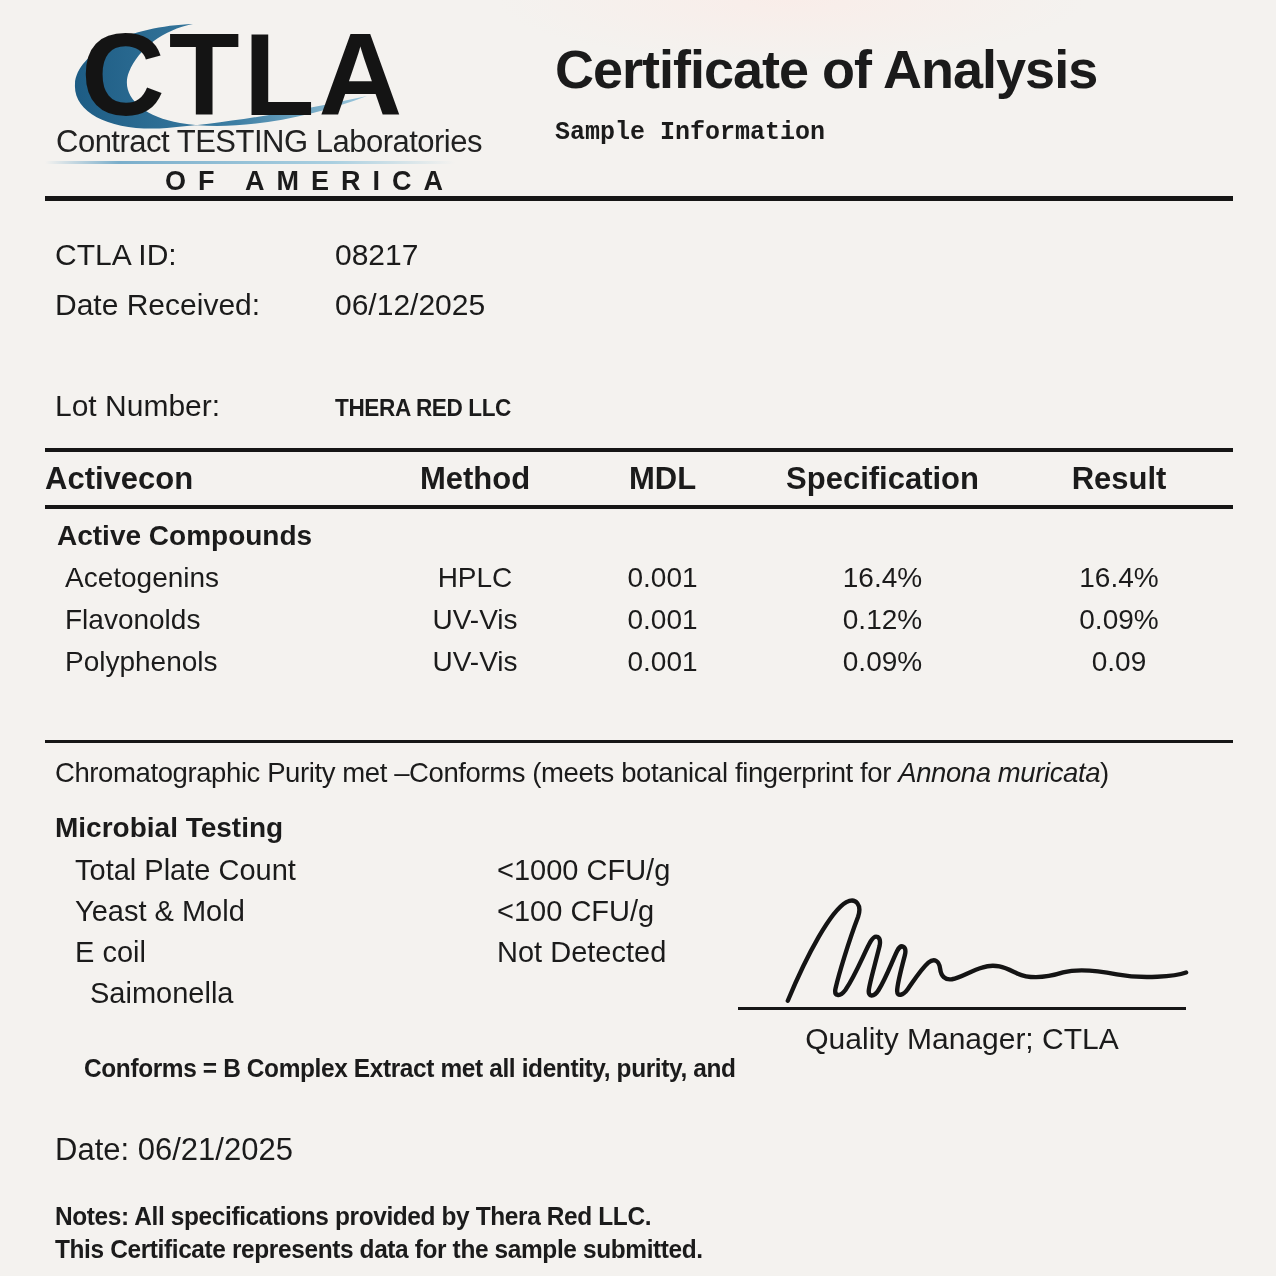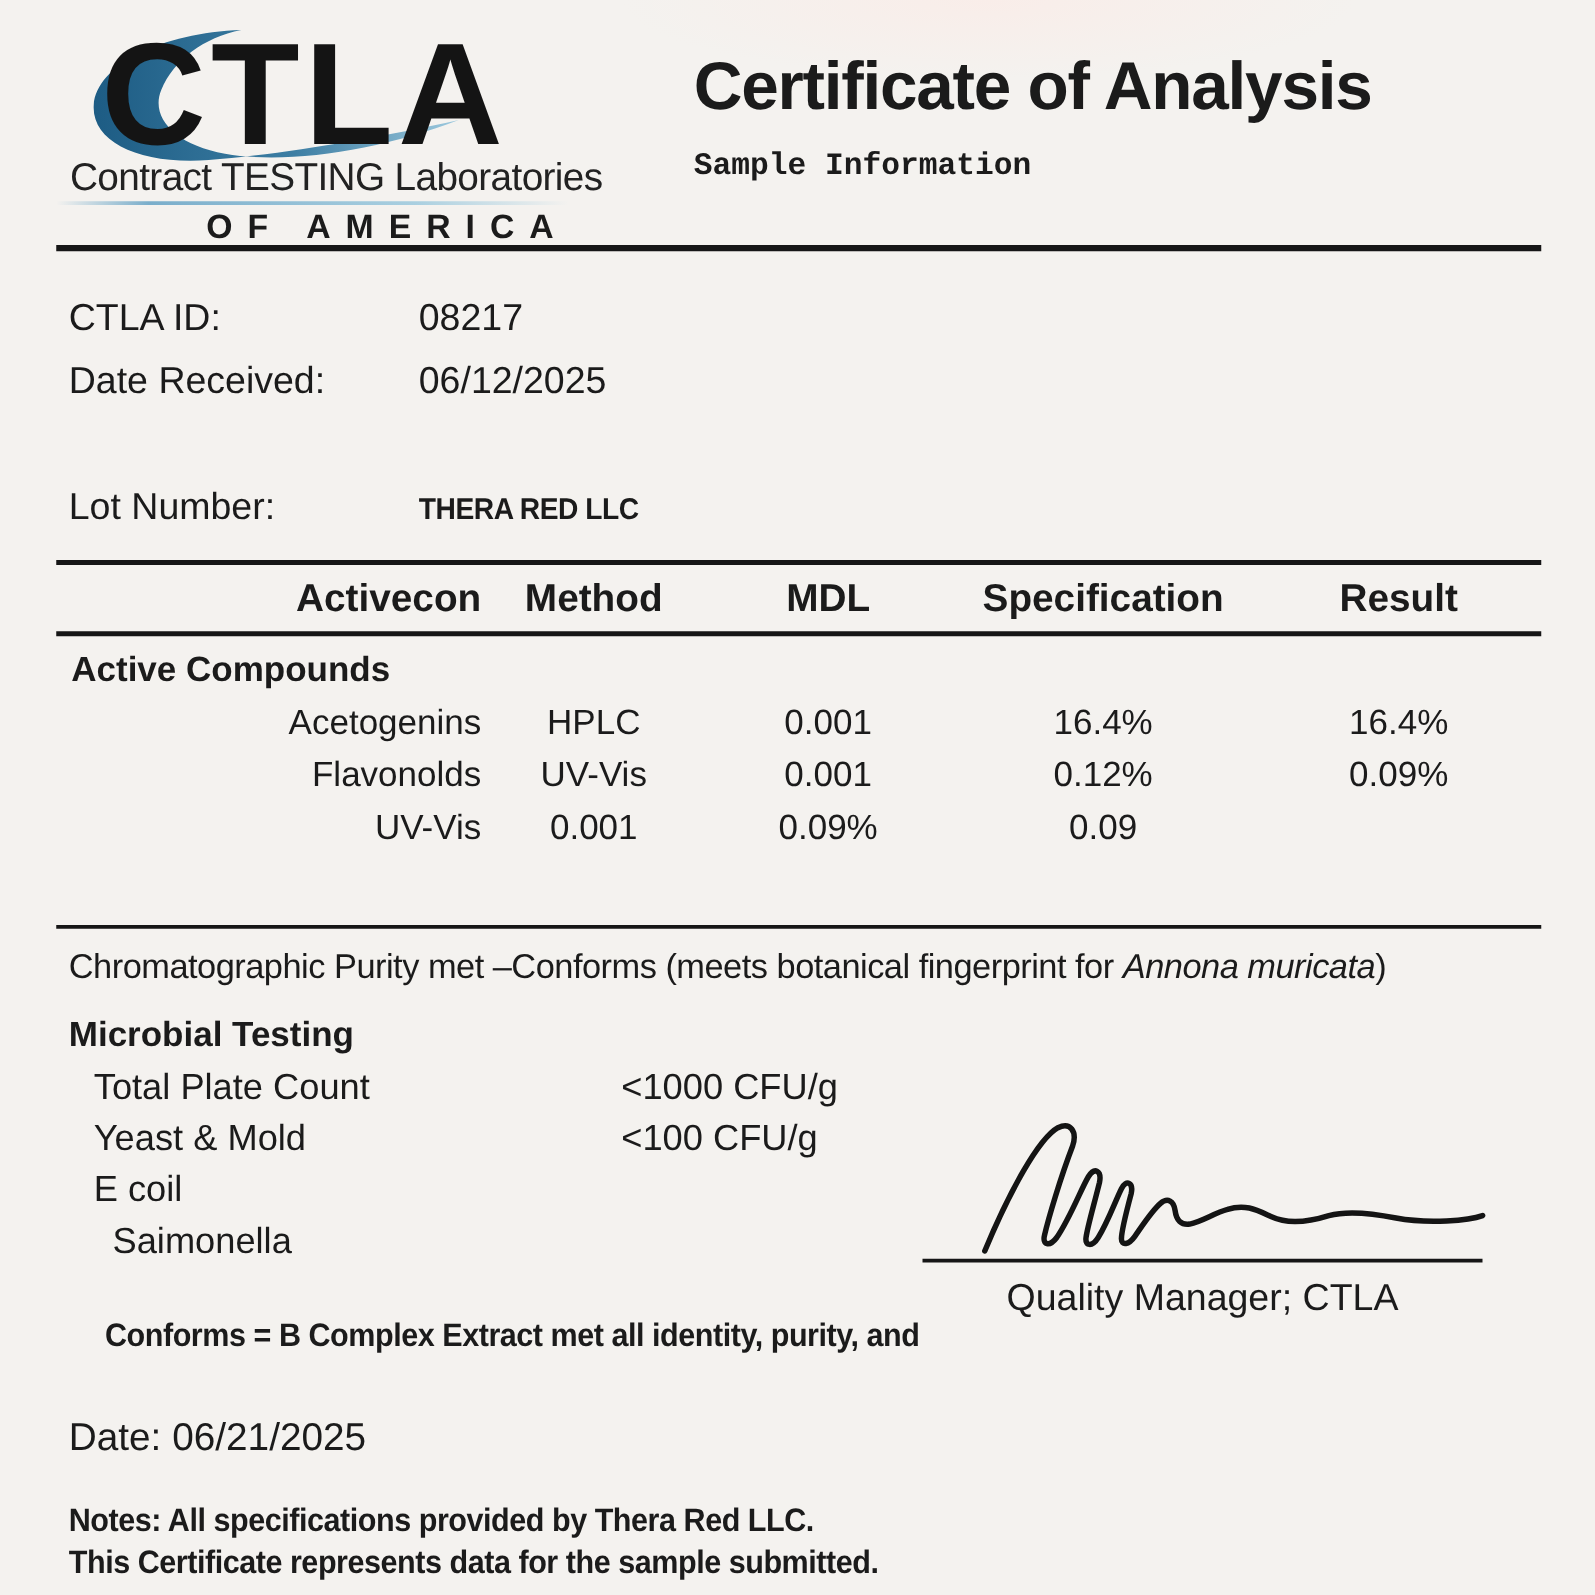--- a/index.html
+++ b/index.html
@@ -21,21 +21,21 @@
   .label{font-size:30px;}
   .val{font-size:30px;}
   .cond{font-weight:700;letter-spacing:-0.4px;display:inline-block;transform:scaleX(.94);transform-origin:left center;}
   .title{font-size:54px;font-weight:700;letter-spacing:-1px;}
   .subtitle{font-size:25px;font-weight:700;font-family:Liberation Mono, monospace;}
   .contract-line{font-size:31px;letter-spacing:-0.5px;color:#222;}
   .of-america{font-size:27px;font-weight:700;letter-spacing:12px;text-align:right;}
   
   .trow{display:grid;grid-template-columns:340px 180px 195px 245px 228px;width:1188px;}
   .trow > div{text-align:center;font-size:28px;}
-  .trow > div:first-child{text-align:right;}
+  .trow > div:first-child{text-align:left;}
   .thead > div{font-size:31px;font-weight:700;}
   .analyte{padding-left:20px;}
   .section-label{font-size:28px;font-weight:700;padding-left:2px;}
   
   .mrow{display:grid;grid-template-columns:452px 1fr;width:1188px;}
   .mrow > div{font-size:29px;}
   .mrow > div:first-child{padding-left:30px;}
   .sig-title{font-size:30px;text-align:center;}
   .chrom{font-size:27.5px;letter-spacing:-0.4px;white-space:nowrap;}
   .info-row{display:grid;grid-template-columns:280px 1fr;width:1188px;padding-left:10px;box-sizing:border-box;}
@@ -105,20 +105,21 @@
     <div>16.4%</div>
   </div>
   <div class="abs trow" style="left:45px;top:604px;">
     <div class="analyte">Flavonolds</div>
     <div>UV-Vis</div>
     <div>0.001</div>
     <div>0.12%</div>
     <div>0.09%</div>
   </div>
   <div class="abs trow" style="left:45px;top:646px;">
+    <div class="analyte">Polyphenols</div>
     <div>UV-Vis</div>
     <div>0.001</div>
     <div>0.09%</div>
     <div>0.09</div>
   </div>
 
 
   <div class="rule" style="left:45px;top:740px;width:1188px;height:3px;"></div>
 
   <div class="abs chrom" style="left:55px;top:757px;">
@@ -130,20 +131,21 @@
   <div class="abs mrow" style="left:45px;top:854px;">
     <div>Total Plate Count</div>
     <div>&lt;1000 CFU/g</div>
   </div>
   <div class="abs mrow" style="left:45px;top:895px;">
     <div>Yeast &amp; Mold</div>
     <div>&lt;100 CFU/g</div>
   </div>
   <div class="abs mrow" style="left:45px;top:936px;">
     <div>E  coil</div>
+    <div>Not Detected</div>
   </div>
   <div class="abs mrow" style="left:60px;top:977px;">
     <div>Saimonella</div>
     <div></div>
   </div>
 
   <div class="abs" style="left:780px;top:892px;width:410px;height:115px;">
     <svg width="410" height="115" viewBox="0 0 420 115">
       <path d="M 8,110 C 28,62 52,18 68,9 C 78,4 84,12 80,24 C 70,50 60,84 57,97
                C 55,105 61,107 67,99 C 78,83 87,59 93,49 C 98,41 104,44 102,54

